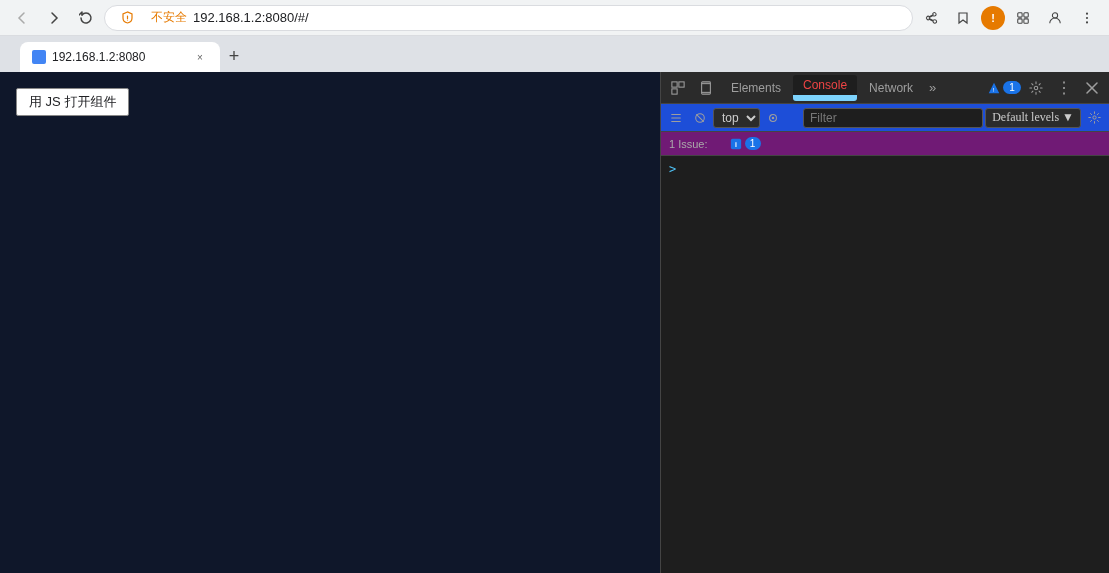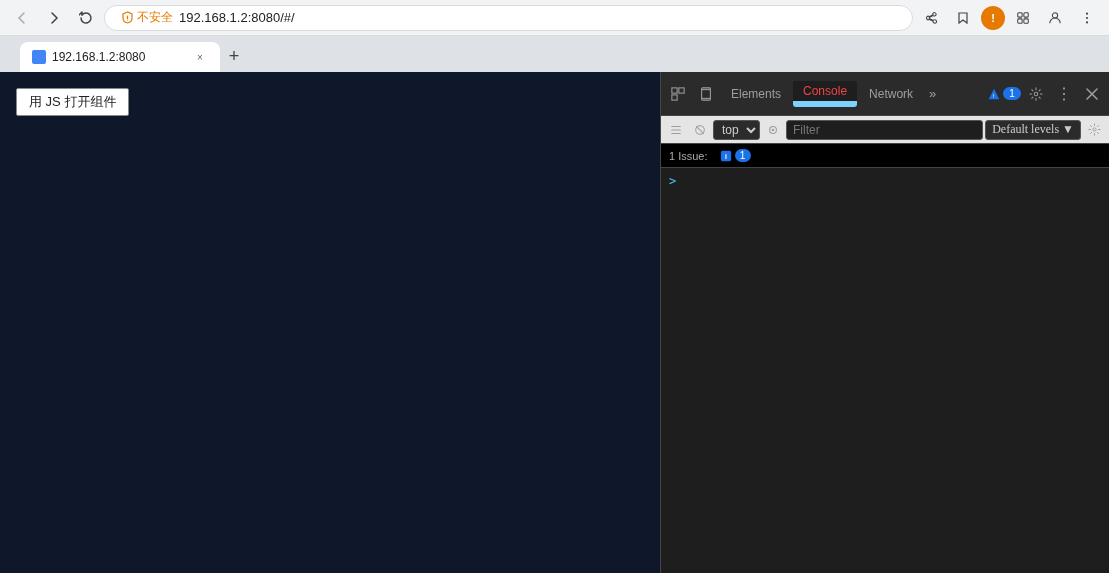--- a/index.html
+++ b/index.html
@@ -22,21 +22,21 @@
       width: 28px; height: 28px;
       border: none; background: transparent;
       border-radius: 50%; cursor: pointer;
       display: flex; align-items: center; justify-content: center;
       color: #444;
       font-size: 14px;
     }
     .nav-btn.disabled { color: #aaa; cursor: default; }
 
     .security-icon {
-      display: flex; align-items: center; gap: 3px;
+      display: flex; align-items: center; gap: 17px;
       padding: 2px 6px;
       color: #e67a00;
       font-size: 12px;
       cursor: pointer;
     }
     .address-bar-container {
       flex: 1;
       height: 26px;
       background: #fff;
       border: 1px solid #dadce0;
@@ -131,21 +131,21 @@
     .devtools-panel {
       flex: 1;
       background: #1e1e1e;
       display: flex;
       flex-direction: column;
       border-left: 1px solid #444;
     }
 
     
     .devtools-toolbar {
-      height: 44px;
+      height: 32px;
       background: #2b2b2b;
       display: flex;
       align-items: center;
       padding: 0 4px;
       gap: 2px;
       border-bottom: 1px solid #444;
     }
     .dt-btn {
       width: 26px; height: 26px;
       border: none; background: transparent;
@@ -181,21 +181,21 @@
       width: 26px; height: 26px;
       border: none; background: transparent;
       border-radius: 3px; cursor: pointer;
       display: flex; align-items: center; justify-content: center;
       color: #9e9e9e; font-size: 14px;
     }
 
     
     .devtools-console-bar {
       height: 28px;
-      background: #e5e5e5;
+      background: #1d4ed8;
       display: flex;
       align-items: center;
       padding: 0 4px;
       gap: 2px;
       border-bottom: 1px solid #444;
     }
     .console-btn {
       width: 22px; height: 22px;
       border: none; background: transparent;
       border-radius: 3px; cursor: pointer;
@@ -215,20 +215,21 @@
     .filter-input {
       flex: 1;
       background: #1e1e1e;
       border: 1px solid #555;
       border-radius: 3px;
       color: #ccc;
       font-size: 12px;
       padding: 1px 6px;
       height: 20px;
       outline: none;
+      margin-left: 17px;
     }
     .filter-input::placeholder { color: #777; }
     .default-levels-btn {
       background: #2b2b2b;
       color: #ccc;
       border: 1px solid #555;
       border-radius: 3px;
       font-size: 12px;
       padding: 1px 6px;
       cursor: pointer;
@@ -240,25 +241,25 @@
       width: 22px; height: 22px;
       border: none; background: transparent;
       border-radius: 3px; cursor: pointer;
       display: flex; align-items: center; justify-content: center;
       color: #9e9e9e; font-size: 14px;
     }
 
     
     .devtools-issues-bar {
       height: 24px;
-      background: #000000;
+      background: #701a75;
       display: flex;
       align-items: center;
       padding: 0 8px;
-      gap: 12px;
+      gap: 22px;
       border-bottom: 1px solid #444;
       font-size: 11px;
       color: #aaa;
     }
     .issue-badge {
       background: #1a73e8;
       color: #fff;
       font-size: 10px;
       padding: 1px 5px;
       border-radius: 8px;

